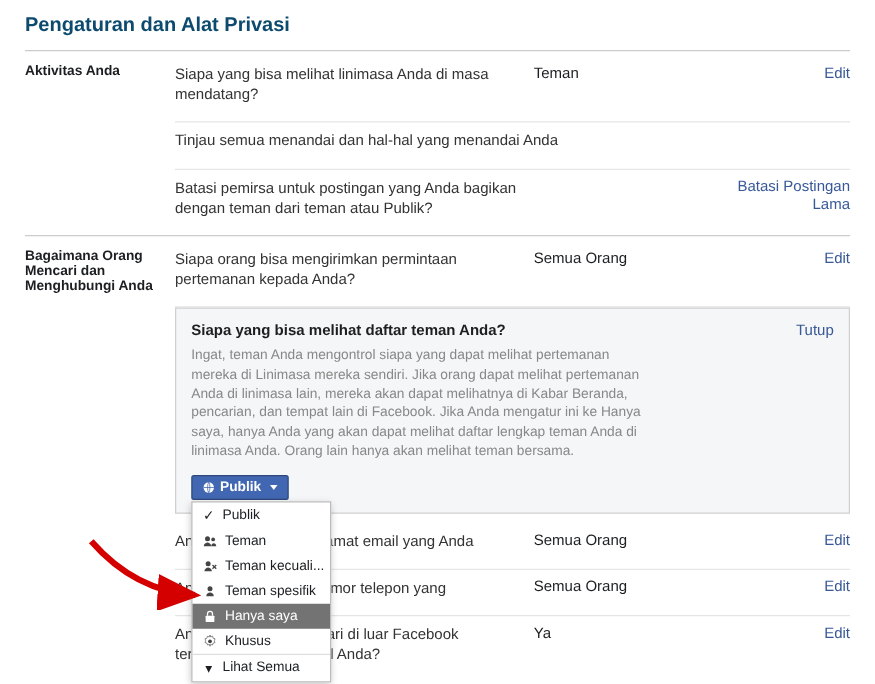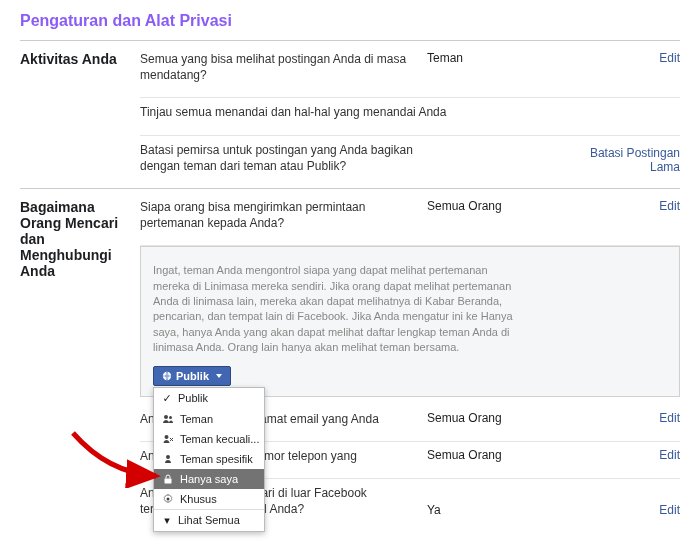--- a/index.html
+++ b/index.html
@@ -8,45 +8,45 @@
     font-size: 12px;
     color: #1c1e21;
     width: 700px;
     background: #fff;
     position: relative;
   }
   .page { padding: 12px 20px 20px 20px; }
   .page-title {
     font-size: 16px;
     font-weight: bold;
-    color: #8b5cf6;
+    color: #0c4a6e;
     padding-bottom: 10px;
   }
   .section {
     border-top: 1px solid #ccc;
     display: flex;
     padding-top: 10px;
   }
   .section-label {
     width: 120px;
     flex: 0 0 120px;
     font-weight: bold;
-    font-size: 14px;
+    font-size: 11px;
     color: #1c1e21;
     padding-right: 8px;
   }
   .section-body { flex: 1; }
   .row {
     display: flex;
     align-items: flex-start;
     padding: 6px 0 14px 0;
     border-bottom: 1px solid #e5e5e5;
   }
   .row:first-child { padding-top: 0; }
-  .row:last-child { border-bottom: none; align-items: flex-end; }
+  .row:last-child { border-bottom: none; }
   .row .desc {
     flex: 1;
     color: #333;
     font-size: 12px;
     line-height: 1.35;
     padding-right: 10px;
   }
   .row .val {
     width: 100px;
     flex: 0 0 100px;
@@ -154,21 +154,21 @@
 </head>
 <body>
 
 <div class="page">
   <div class="page-title">Pengaturan dan Alat Privasi</div>
 
   <div class="section">
     <div class="section-label">Aktivitas Anda</div>
     <div class="section-body">
       <div class="row">
-        <div class="desc">Semua yang bisa melihat postingan Anda di masa mendatang?</div>
+        <div class="desc">Siapa yang bisa melihat linimasa Anda di masa mendatang?</div>
         <div class="val">Teman</div>
         <div class="act"><a>Edit</a></div>
       </div>
       <div class="row">
         <div class="desc">Tinjau semua menandai dan hal-hal yang menandai Anda</div>
         <div class="val"></div>
       </div>
       <div class="row">
         <div class="desc">Batasi pemirsa untuk postingan yang Anda bagikan dengan teman dari teman atau Publik?</div>
         <div class="val"></div>
@@ -180,20 +180,24 @@
   <div class="section">
     <div class="section-label">Bagaimana Orang Mencari dan Menghubungi Anda</div>
     <div class="section-body">
       <div class="row">
         <div class="desc">Siapa orang bisa mengirimkan permintaan pertemanan kepada Anda?</div>
         <div class="val">Semua Orang</div>
         <div class="act"><a>Edit</a></div>
       </div>
 
       <div class="row expanded-block">
+        <div class="expanded-head">
+          <div class="q">Siapa yang bisa melihat daftar teman Anda?</div>
+          <div class="act"><a>Tutup</a></div>
+        </div>
         <div class="exp-desc">Ingat, teman Anda mengontrol siapa yang dapat melihat pertemanan mereka di Linimasa mereka sendiri. Jika orang dapat melihat pertemanan Anda di linimasa lain, mereka akan dapat melihatnya di Kabar Beranda, pencarian, dan tempat lain di Facebook. Jika Anda mengatur ini ke Hanya saya, hanya Anda yang akan dapat melihat daftar lengkap teman Anda di linimasa Anda. Orang lain hanya akan melihat teman bersama.</div>
 
         <div class="audience-btn">
           <svg viewBox="0 0 24 24">
               <circle cx="12" cy="12" r="10"></circle>
               <path d="M2 12h20M12 2c3 3 3 17 0 20M12 2c-3 3-3 17 0 20" stroke="#4267b2" stroke-width="1.5" fill="none"></path>
             </svg>
           <span>Publik</span>
           <span class="caret-down"></span>
         </div>

